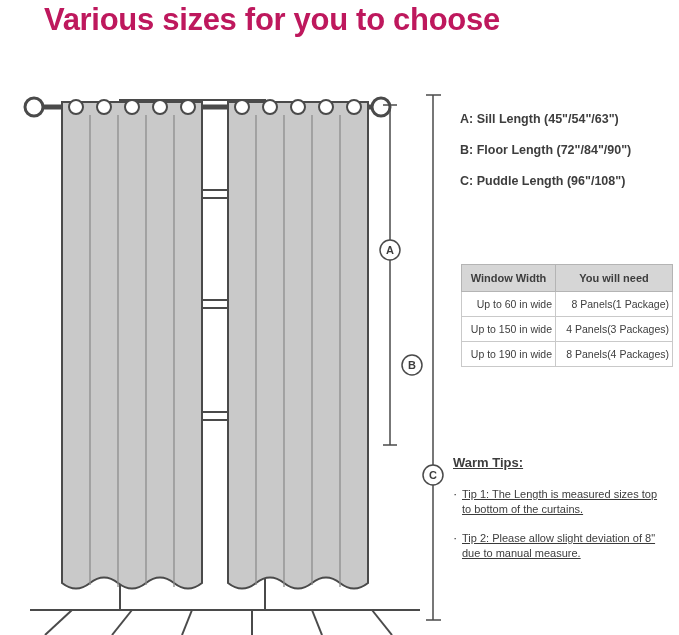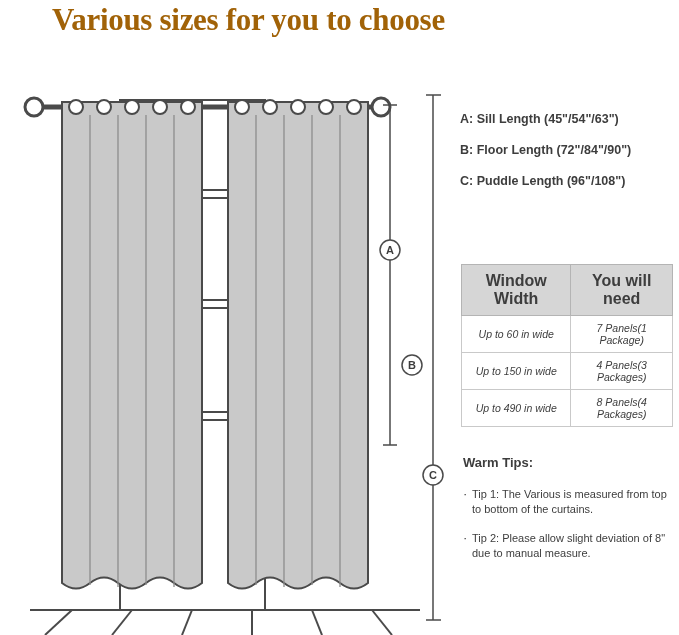--- a/index.html
+++ b/index.html
@@ -10,28 +10,27 @@
   body {
     width: 679px;
     height: 635px;
     position: relative;
     font-family: "Liberation Sans", sans-serif;
     color: #3a3a3a;
     overflow: hidden;
   }
   #page-title {
     position: absolute;
-    left: 52px;
+    left: 44px;
     top: 2px;
     font-size: 31px;
     font-weight: bold;
-    color: #a16207;
+    color: #be185d;
     letter-spacing: -0.3px;
     white-space: nowrap;
-    font-family: Liberation Serif, serif;
   }
 
   
   #illustration {
     position: absolute;
     left: 0;
     top: 60px;
     width: 455px;
     height: 575px;
   }
@@ -61,38 +60,38 @@
     top: 264px;
     width: 212px;
     border-collapse: collapse;
     font-size: 10.5px;
     color: #3d3d3d;
   }
   #size-table th {
     background: #d6d6d6;
     border: 1px solid #b4b4b4;
     font-weight: bold;
-    font-size: 16px;
+    font-size: 11px;
     padding: 7px 3px;
     text-align: center;
   }
   #size-table td {
     border: 1px solid #c9c9c9;
     padding: 6px 3px;
-    text-align: center;
+    text-align: right;
     background: #ffffff;
-    font-style: italic;
   }
 
   
   #warm-tips {
     position: absolute;
-    left: 463px;
+    left: 453px;
     top: 455px;
     width: 212px;
+    text-decoration: underline;
   }
   #warm-tips .tips-title {
     font-size: 13px;
     font-weight: bold;
     color: #3d3d3d;
     margin-bottom: 17px;
   }
   #warm-tips .tip {
     font-size: 11px;
     line-height: 15px;
@@ -187,30 +186,30 @@
 <table id="size-table">
   <thead>
     <tr>
       <th>Window Width</th>
       <th>You will need</th>
     </tr>
   </thead>
   <tbody>
     <tr>
       <td>Up to 60 in wide</td>
-      <td>7 Panels(1 Package)</td>
+      <td>8 Panels(1 Package)</td>
     </tr>
     <tr>
       <td>Up to 150 in wide</td>
       <td>4 Panels(3 Packages)</td>
     </tr>
     <tr>
-      <td>Up to 490 in wide</td>
+      <td>Up to 190 in wide</td>
       <td>8 Panels(4 Packages)</td>
     </tr>
   </tbody>
 </table>
 
 <div id="warm-tips">
   <div class="tips-title">Warm Tips:</div>
-  <div class="tip">Tip 1: The Various is measured from top to bottom of the curtains.</div>
+  <div class="tip">Tip 1: The Length is measured sizes top to bottom of the curtains.</div>
   <div class="tip">Tip 2:  Please allow slight deviation of 8" due to manual measure.</div>
 </div>
 
 </body></html>

